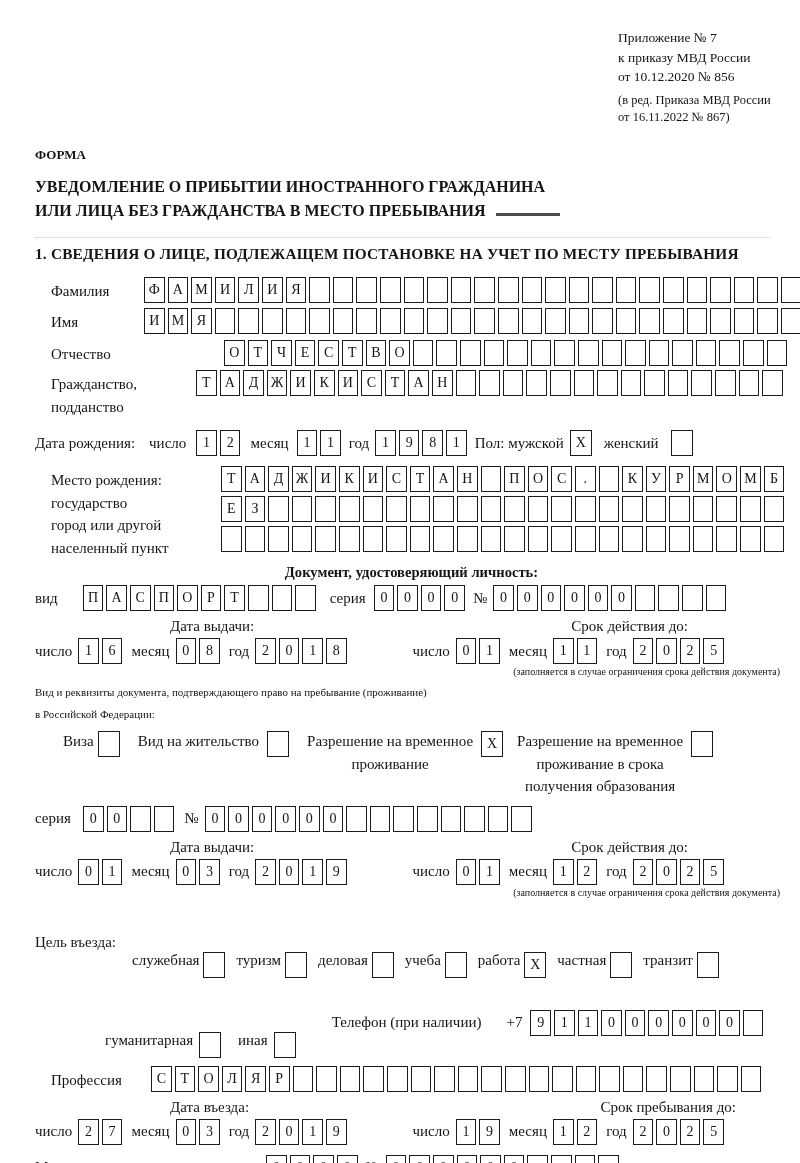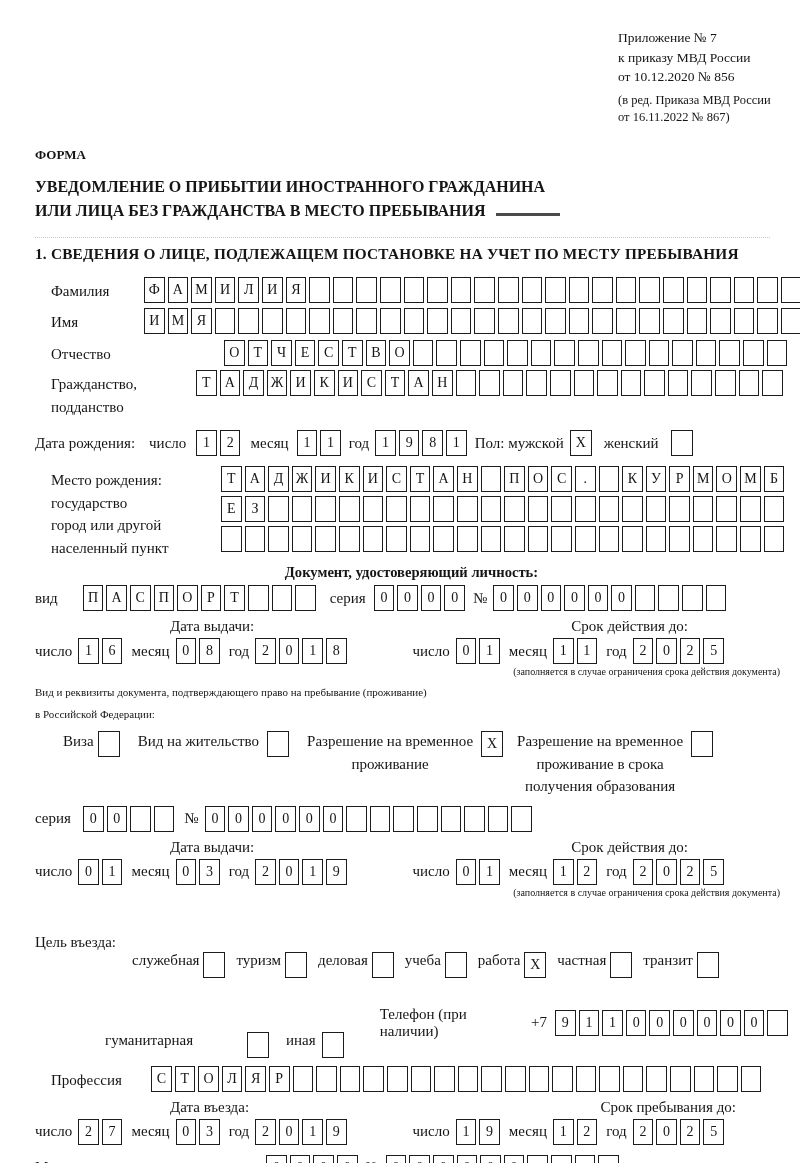--- a/index.html
+++ b/index.html
@@ -550,21 +550,21 @@
       <span>частная</span>
       <span class="cell checkbox"></span>
     </span>
     <span class="purpose tight">
       <span>транзит</span>
       <span class="cell checkbox"></span>
     </span>
   </div>
 
   <div class="purposes mt8">
-    <span class="purpose" style="margin-left:70px;gap:48px;">
+    <span class="purpose" style="margin-left:70px;">
       <span>гуманитарная</span>
       <span class="cell checkbox"></span>
     </span>
     <span class="purpose ml6">
       <span>иная</span>
       <span class="cell checkbox"></span>
     </span>
     <span class="lbl ml25">Телефон (при наличии)</span>
     <span class="lbl ml25">+7</span>
     <span class="cells ml8">

